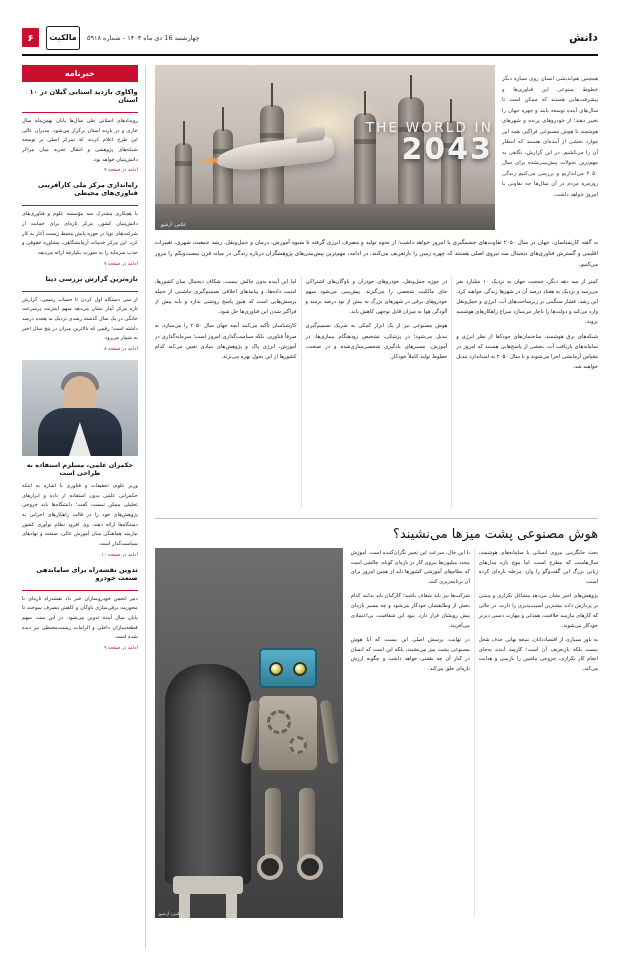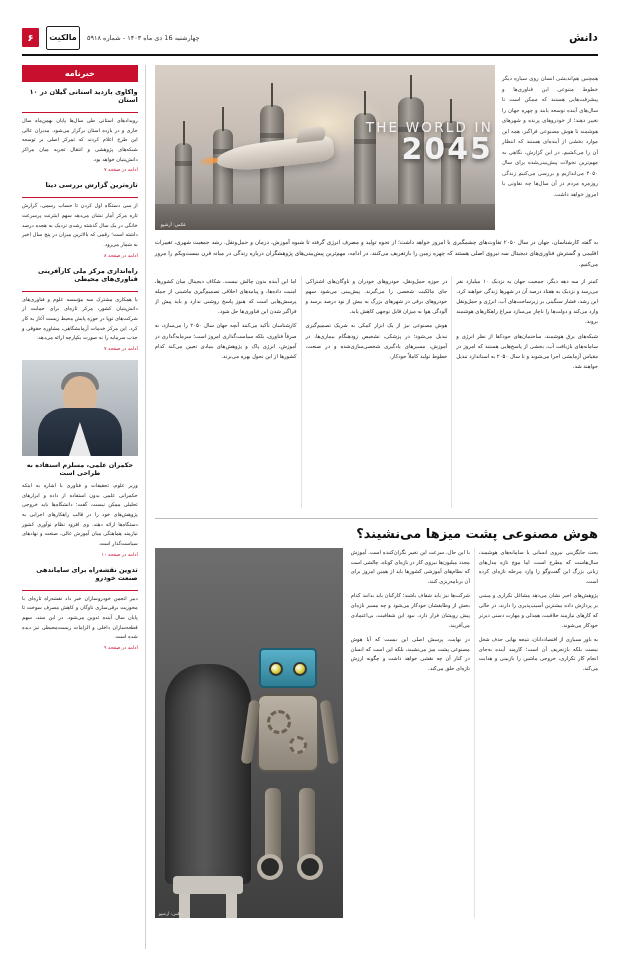--- a/index.html
+++ b/index.html
@@ -136,21 +136,21 @@
     column-count: 3; column-gap: 9px; column-rule: 1px solid #e2e2e2;
     font-size: 5.3px; line-height: 1.92; text-align: justify; color: #222;
     height: 232px; overflow: hidden;
   }
   .cols3 p { margin: 0 0 4px 0; }
   
   .feature2 {
     margin-top: 10px; border-top: 1px solid #bbb; padding-top: 7px;
   }
   .feature2 .title {
-    font-size: 13px; font-weight: bold; text-align: right; margin-bottom: 7px;
+    font-size: 13px; font-weight: normal; text-align: right; margin-bottom: 7px;
   }
   .feature2-row { display:flex; gap: 8px; }
   .f2-text {
     flex:1; column-count: 2; column-gap: 9px; column-rule: 1px solid #e2e2e2;
     font-size: 5.2px; line-height: 1.9; text-align: justify; color:#222;
     height: 370px; overflow: hidden;
   }
   .f2-text p { margin: 0 0 4px 0; }
   .robot-img {
     width: 188px; height: 370px; position: relative; overflow: hidden;
@@ -295,21 +295,21 @@
           <div class="tower t6">
               <div class="band" style="top:18px"></div>
             </div>
           <div class="hero-ground"></div>
           <div class="ship">
             <div class="fin"></div>
               <div class="jet"></div>
           </div>
           <div class="hero-title">
             <div class="l1">THE WORLD IN</div>
-            <div class="l2">2045</div>
+            <div class="l2">2043</div>
           </div>
           <div class="hero-credit">عکس: آرشیو</div>
         </div>
       </div>
 
       <div class="lede">به گفته کارشناسان، جهان در سال ۲۰۵۰ تفاوت‌های چشمگیری با امروز خواهد داشت؛ از نحوه تولید و مصرف انرژی گرفته تا شیوه آموزش، درمان و حمل‌ونقل. رشد جمعیت شهری، تغییرات اقلیمی و گسترش فناوری‌های دیجیتال سه نیروی اصلی هستند که چهره زمین را بازتعریف می‌کنند. در ادامه، مهم‌ترین پیش‌بینی‌های پژوهشگران درباره زندگی در میانه قرن بیست‌ویکم را مرور می‌کنیم.</div>
 
       <div class="cols3">
         <p>کمتر از سه دهه دیگر، جمعیت جهان به نزدیک ۱۰ میلیارد نفر می‌رسد و نزدیک به هفتاد درصد آن در شهرها زندگی خواهند کرد. این رشد، فشار سنگینی بر زیرساخت‌های آب، انرژی و حمل‌ونقل وارد می‌کند و دولت‌ها را ناچار می‌سازد سراغ راهکارهای هوشمند بروند.</p>
         <p>شبکه‌های برق هوشمند، ساختمان‌های خودکفا از نظر انرژی و سامانه‌های بازیافت آب، بخشی از پاسخ‌هایی هستند که امروز در مقیاس آزمایشی اجرا می‌شوند و تا سال ۲۰۵۰ به استاندارد تبدیل خواهند شد.</p>
@@ -361,29 +361,29 @@
     <div class="side-col">
       <div class="side-title-red">خبرنامه</div>
 
       <div class="side-block">
         <h3>واکاوی بازدید استانی گیلان در ۱۰ استان</h3>
         <p>رویدادهای استانی طی سال‌ها پایان بهمن‌ماه سال جاری و در یازده استان برگزار می‌شود. مدیران عالی این طرح اعلام کردند که تمرکز اصلی بر توسعه شبکه‌های پژوهشی و انتقال تجربه میان مراکز دانش‌بنیان خواهد بود.</p>
         <div class="more">ادامه در صفحه ۷</div>
       </div>
 
       <div class="side-block">
+        <h3>راه‌اندازی مرکز ملی کارآفرینی فناوری‌های محیطی</h3>
+        <p>با همکاری مشترک سه مؤسسه علوم و فناوری‌های دانش‌بنیان کشور، مرکز تازه‌ای برای حمایت از شرکت‌های نوپا در حوزه پایش محیط زیست آغاز به کار کرد. این مرکز خدمات آزمایشگاهی، مشاوره حقوقی و جذب سرمایه را به صورت یکپارچه ارائه می‌دهد.</p>
+        <div class="more">ادامه در صفحه ۷</div>
+      </div>
+
+      <div class="side-block">
         <h3>تازه‌ترین گزارش بررسی دیتا</h3>
         <p>از سی دستگاه اول کردن تا حساب رسمی، گزارش تازه مرکز آمار نشان می‌دهد سهم اینترنت پرسرعت خانگی در یک سال گذشته رشدی نزدیک به هجده درصد داشته است؛ رقمی که بالاترین میزان در پنج سال اخیر به شمار می‌رود.</p>
         <div class="more">ادامه در صفحه ۸</div>
-      </div>
-
-      <div class="side-block">
-        <h3>راه‌اندازی مرکز ملی کارآفرینی فناوری‌های محیطی</h3>
-        <p>با همکاری مشترک سه مؤسسه علوم و فناوری‌های دانش‌بنیان کشور، مرکز تازه‌ای برای حمایت از شرکت‌های نوپا در حوزه پایش محیط زیست آغاز به کار کرد. این مرکز خدمات آزمایشگاهی، مشاوره حقوقی و جذب سرمایه را به صورت یکپارچه ارائه می‌دهد.</p>
-        <div class="more">ادامه در صفحه ۷</div>
       </div>
 
       <div class="side-block">
         <div class="portrait">
           <div class="hair"></div>
           <div class="head"></div>
           <div class="body"></div>
           <div class="shirt"></div>
         </div>
         <div class="byline">حکمران علمی، مسلزم استفاده به طراحی است</div>

